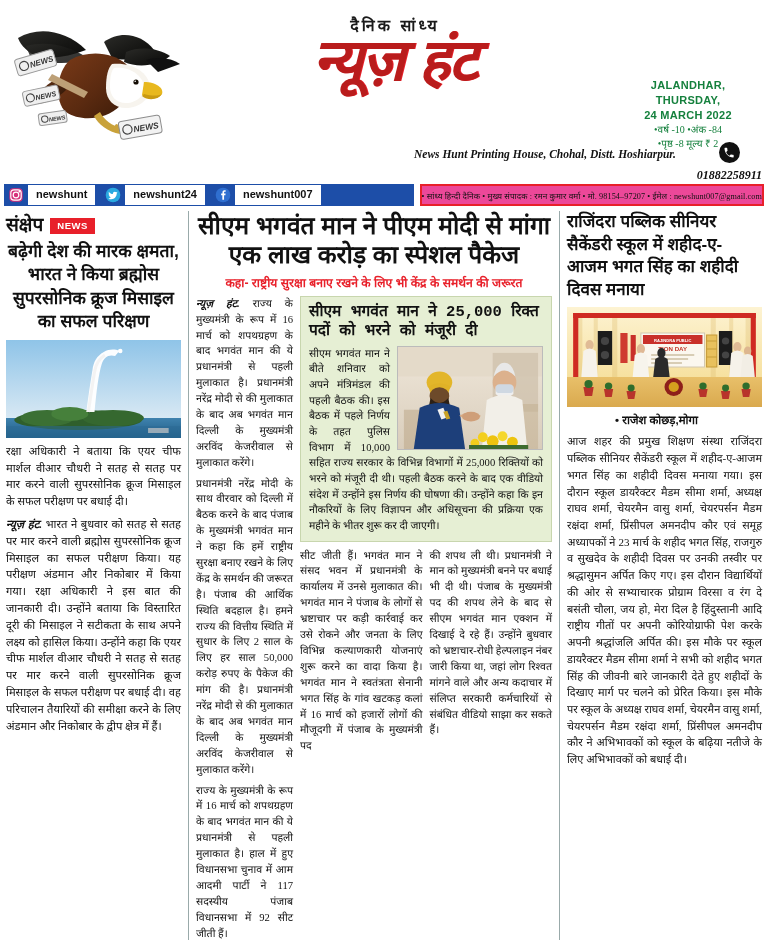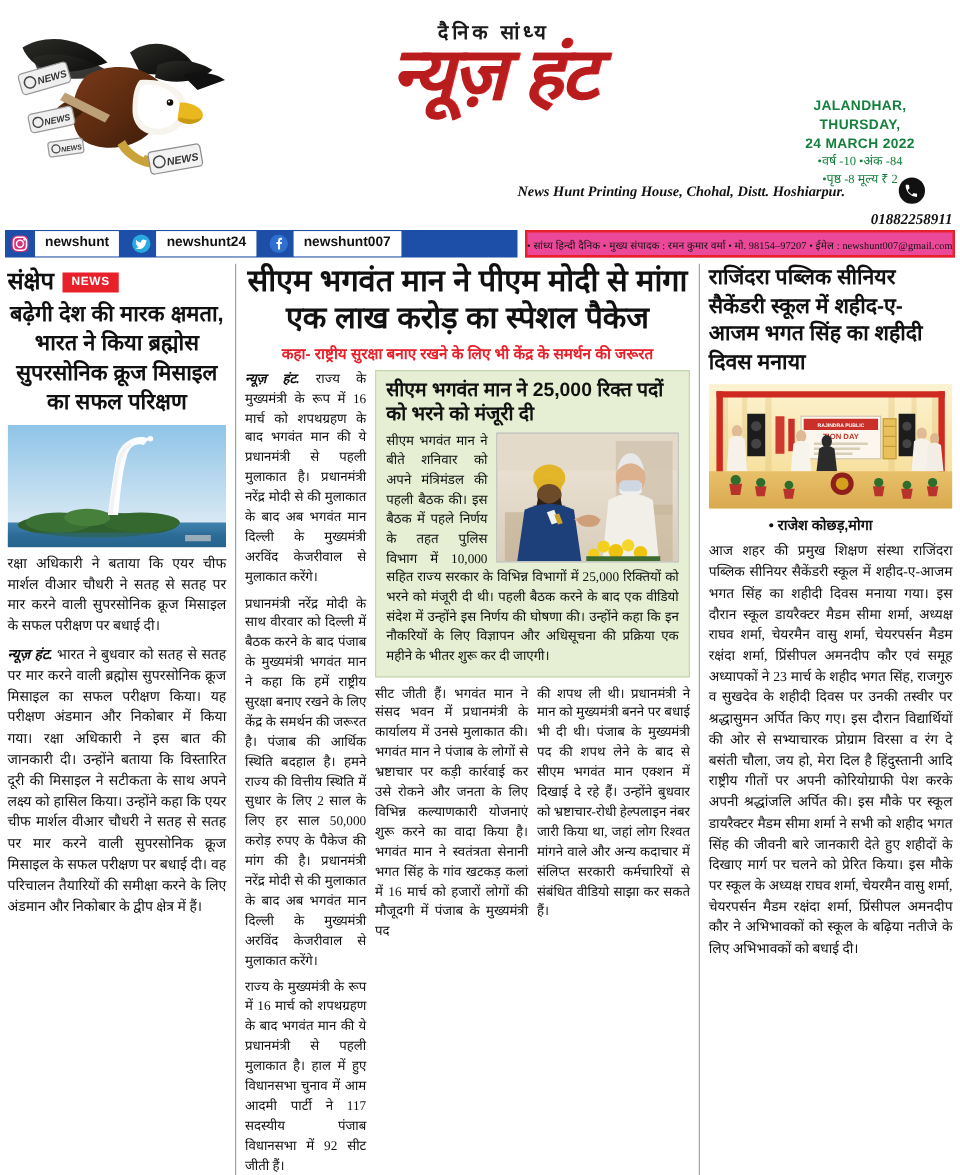--- a/index.html
+++ b/index.html
@@ -139,21 +139,21 @@
     font-family: "Liberation Sans", sans-serif; font-weight: 700;
     font-size: 12.2px; text-align: center; color: #e8202a; margin: 4px 0 5px 0;
   }
   .center-3col { display: flex; gap: 7px; }
   .c-narrow { width: 97px; }
   .c-rest { flex: 1; }
   .greenbox {
     background: #e6efd4; border: 1px solid #c8d6ae; padding: 6px 8px 7px 8px;
   }
   .greenbox-head {
-    font-family: Liberation Sans, sans-serif; font-weight: 700;
+    font-family: Liberation Mono, monospace; font-weight: 700;
     font-size: 15.5px; line-height: 1.25; color: #111; margin-bottom: 4px;
   }
   .gb-flow { }
   .gb-photo {
     float: right; width: 146px; height: 104px; margin: 0 0 4px 7px;
     overflow: hidden; position: relative; border: 1px solid #bbb;
   }
   .gb-text { font-size: 10.6px; line-height: 1.48; text-align: justify; color:#111; }
   .tri-cols { display: flex; gap: 7px; margin-top: 6px; }
   .tri-cols > div { flex: 1; font-size: 10.6px; line-height: 1.5; text-align: justify; color:#111; }

